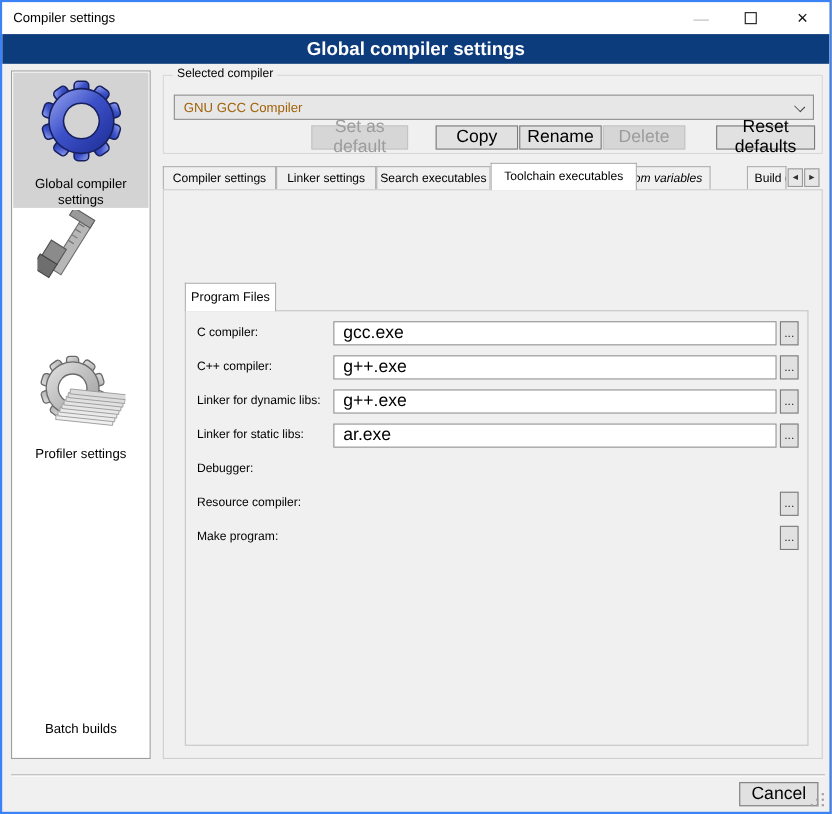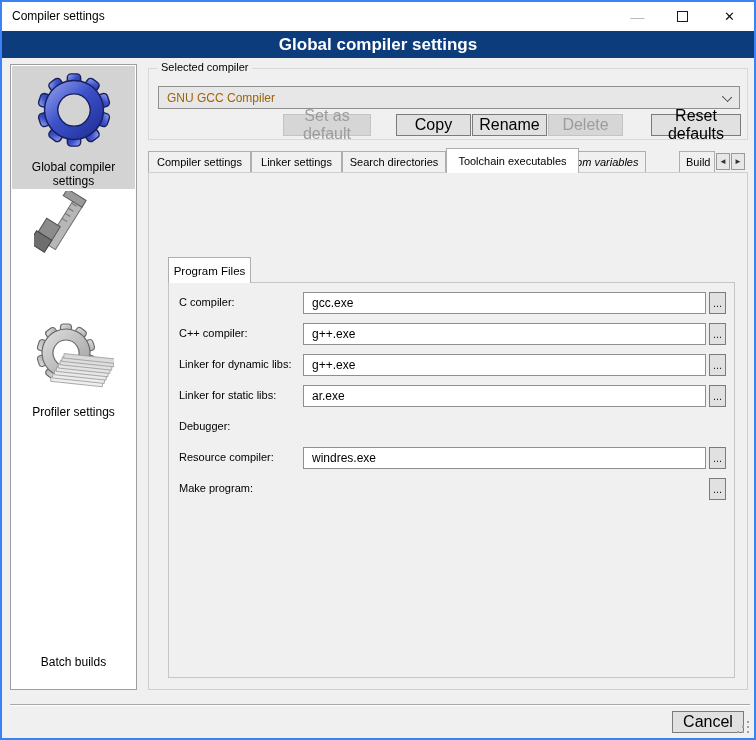--- a/index.html
+++ b/index.html
@@ -51,21 +51,21 @@
        white-space:nowrap;overflow:hidden;}
   
   .subtab{position:absolute;background:#f0f0f0;border:1px solid #aeaeae;border-bottom:none;font-size:11.5px;
        display:flex;align-items:center;justify-content:center;overflow:hidden;cursor:default;}
   .subtab.active{background:#fff;z-index:3;}
   .subpage{position:absolute;left:166px;top:280px;width:567px;height:396px;background:#f0f0f0;border:1px solid #c6c6c6;z-index:1;padding-left:36px;}
   
   .prow{position:absolute;left:0;width:567px;height:22px;}
   .plabel{position:absolute;left:10px;top:4px;font-size:11px;color:#000;white-space:nowrap;}
   .pfield{position:absolute;left:134px;top:0;width:403px;height:22px;background:#fff;border:1px solid #8f8f8f;
-       display:flex;align-items:center;padding:0 8px;font-size:12px;overflow:hidden;white-space:nowrap;}
+       display:flex;align-items:center;padding:0 8px;font-size:16px;overflow:hidden;white-space:nowrap;}
   .pbrowse{position:absolute;left:540px;top:0;width:17px;height:22px;}
   .pdrop{position:absolute;left:134px;top:0;width:423px;height:22px;background:#e3e3e3;border:1px solid #8f8f8f;
        display:flex;align-items:center;padding:0 8px;font-size:12px;}
   .pdrop .chev{position:absolute;right:8px;top:7px;width:7px;height:7px;border-right:1.5px solid #444;border-bottom:1.5px solid #444;transform:rotate(45deg) scaleY(0.8);}
   
   .separator{position:absolute;left:8px;top:702px;width:740px;height:2px;border-top:1px solid #a8a8a8;border-bottom:1px solid #fff;}
   .grip{position:absolute;right:5px;bottom:5px;width:2px;height:2px;background:#a0a0a0;
         box-shadow:0 -5px #a0a0a0,0 -10px #a0a0a0,-5px 0 #a0a0a0,-10px 0 #a0a0a0,-5px -5px #a0a0a0;}
 </style>
 </head>
@@ -190,21 +190,21 @@
   </div>
 
   <button class="btn disabled" style="left:281px;top:112px;width:88px;">Set as default</button>
   <button class="btn" style="left:394px;top:112px;width:75px;">Copy</button>
   <button class="btn" style="left:470px;top:112px;width:75px;">Rename</button>
   <button class="btn disabled" style="left:546px;top:112px;width:75px;">Delete</button>
   <button class="btn" style="left:649px;top:112px;width:90px;">Reset defaults</button>
 
   <div class="tab" style="left:146px;width:103px;">Compiler settings</div>
   <div class="tab" style="left:249px;width:91px;">Linker settings</div>
-  <div class="tab" style="left:340px;width:104px;">Search directories</div>
+  <div class="tab" style="left:340px;width:104px;">Search executables</div>
   <div class="tab active" style="left:444px;width:133px;">Toolchain executables</div>
   <div class="tab" style="left:544px;width:100px;font-style:italic;">Custom variables</div>
   <div class="tab clipped" style="left:677px;width:36px;">Build options</div>
   <div class="tab-arrow" style="left:714px;">
     <span>◄</span>
   </div>
   <div class="tab-arrow" style="left:729px;">
     <span>►</span>
   </div>
 
@@ -256,23 +256,20 @@
       </div>
       <button class="mini-btn pbrowse">...</button>
     </div>
 
     <div class="prow" style="top:133px;">
       <span class="plabel">Debugger:</span>
     </div>
 
     <div class="prow" style="top:164px;">
       <span class="plabel">Resource compiler:</span>
-      <div class="pfield">
-        <span>windres.exe</span>
-      </div>
       <button class="mini-btn pbrowse">...</button>
     </div>
 
     <div class="prow" style="top:195px;">
       <span class="plabel">Make program:</span>
       <button class="mini-btn pbrowse">...</button>
     </div>
 
   </div>
 

